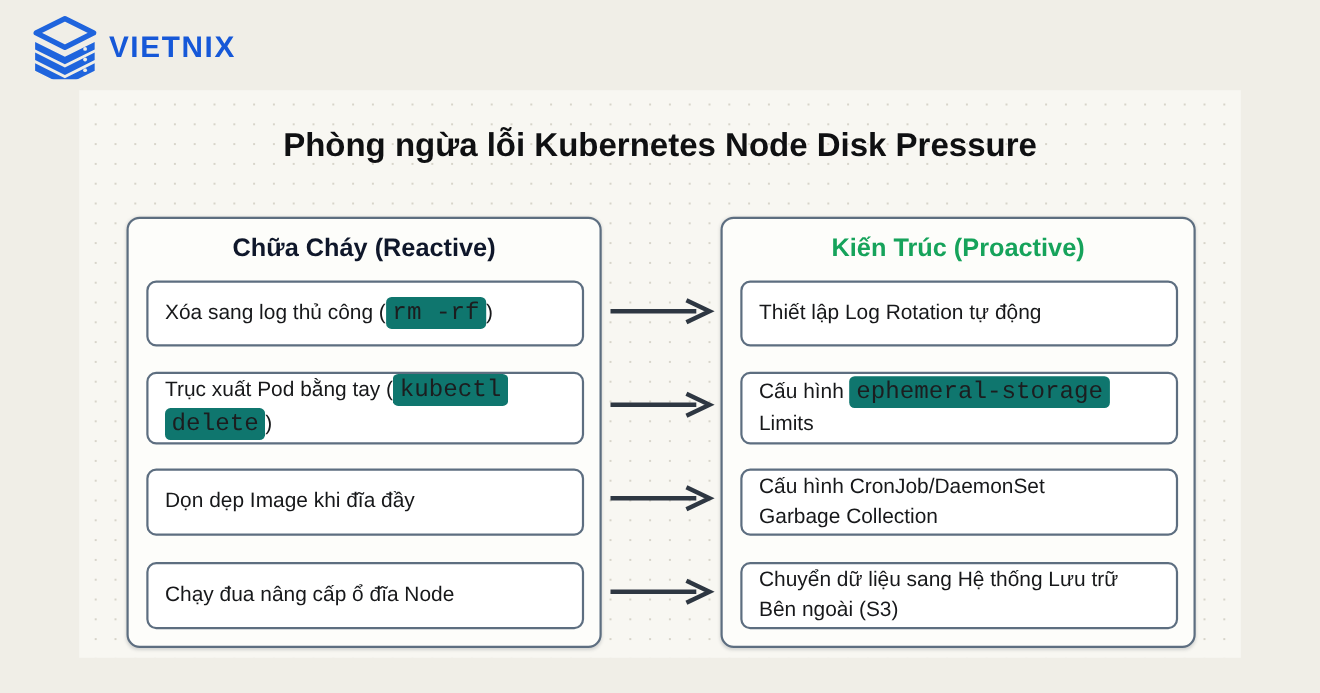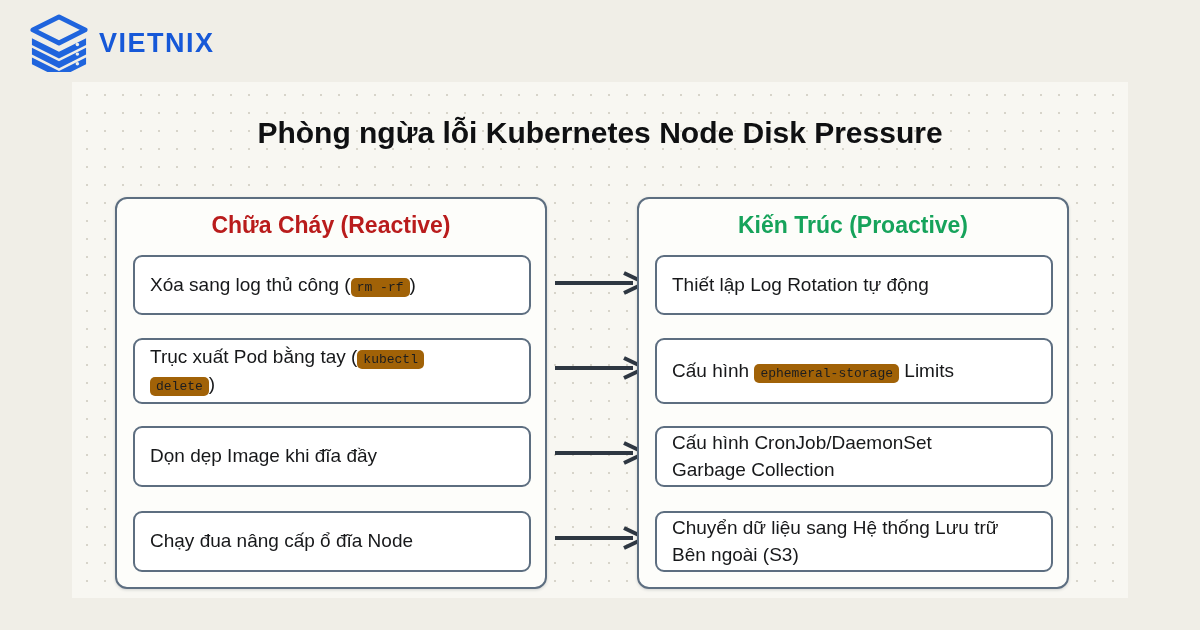--- a/index.html
+++ b/index.html
@@ -68,28 +68,28 @@
     top: 197px;
     width: 432px;
     height: 392px;
     background: #fdfdfa;
     border: 2px solid #5d6e80;
     border-radius: 12px;
     box-sizing: border-box;
     box-shadow: 0 1px 3px rgba(40,50,60,0.18);
   }
   .card-left  { left: 115px; }
-  .card-right { left: 637px; }
+  .card-right { left: 655px; }
   .card-title {
     margin: 13px 0 0 0;
     text-align: center;
     font-size: 23px;
     font-weight: 700;
   }
-  .card-title.reactive  { color: #b91c1c; }
+  .card-title.reactive  { color: #0f172a; }
   .card-title.proactive { color: #16a35b; }
 
   .item {
     position: absolute;
     left: 16px;
     width: 398px;
     box-sizing: border-box;
     background: #ffffff;
     border: 2px solid #5d6e80;
     border-radius: 9px;
@@ -104,22 +104,22 @@
   .row2 { top: 139px; height: 66px; }
   .row3 { top: 227px; height: 61px; }
   .row4 { top: 312px; height: 61px; }
   .item p { margin: 0; }
   .w330 p { max-width: 330px; }
   .w300 p { max-width: 300px; }
   .w350 p { max-width: 350px; }
 
   .chip {
     font-family: "Liberation Mono", "DejaVu Sans Mono", monospace;
-    font-size: 13px;
-    background: #a16207;
+    font-size: 22px;
+    background: #0f766e;
     color: #1c1d1f;
     border-radius: 5px;
     padding: 2px 6px;
     box-decoration-break: clone;
     -webkit-box-decoration-break: clone;
   }
   .chip:empty, span:empty { display: none; }
 
   
   .arrow {

